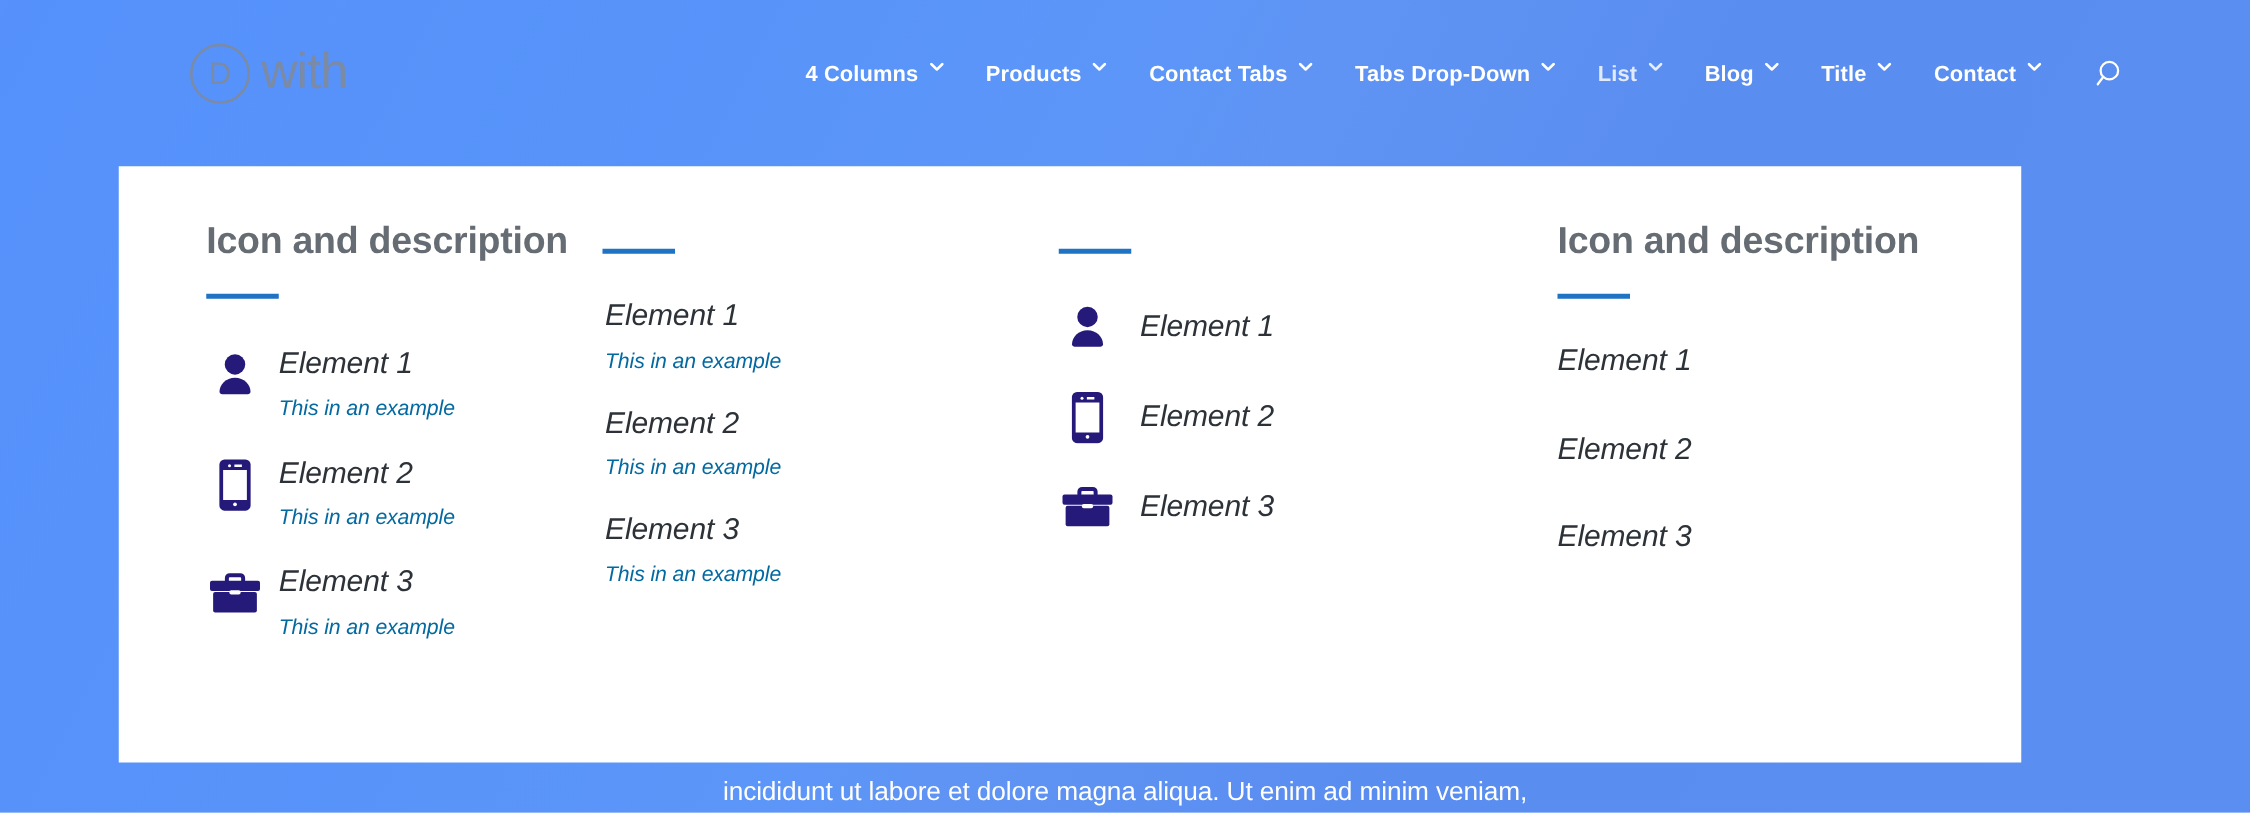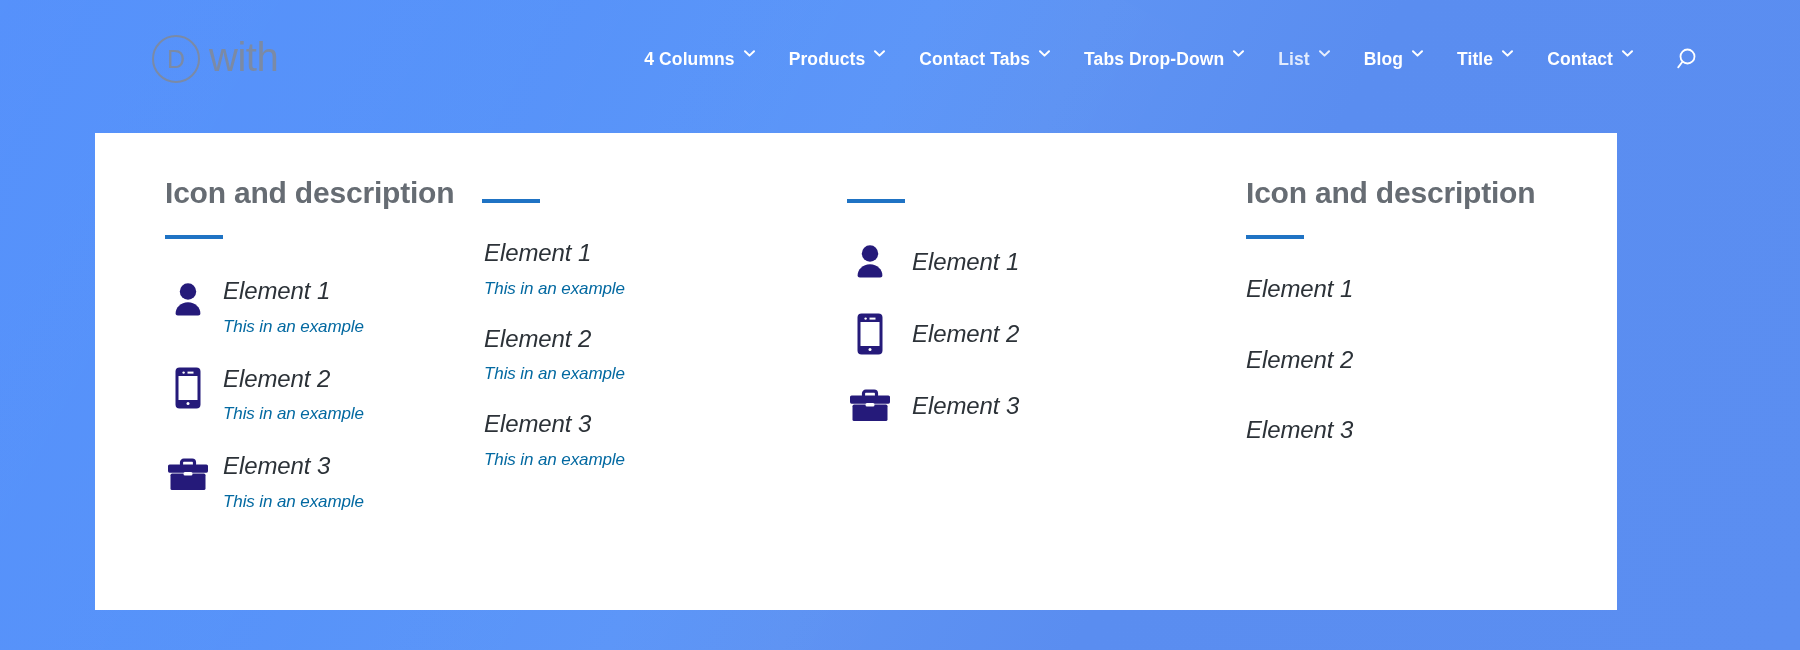--- a/index.html
+++ b/index.html
@@ -478,14 +478,15 @@
         <div class="items">
           <div class="item-plain">Element 1</div>
           <div class="item-plain">Element 2</div>
           <div class="item-plain">Element 3</div>
         </div>
       </div>
 
     </div>
   </div>
 
+  <div class="bottom-text">incididunt ut labore et dolore magna aliqua. Ut enim ad minim veniam,</div>
 
 </div>
 
 </body></html>

